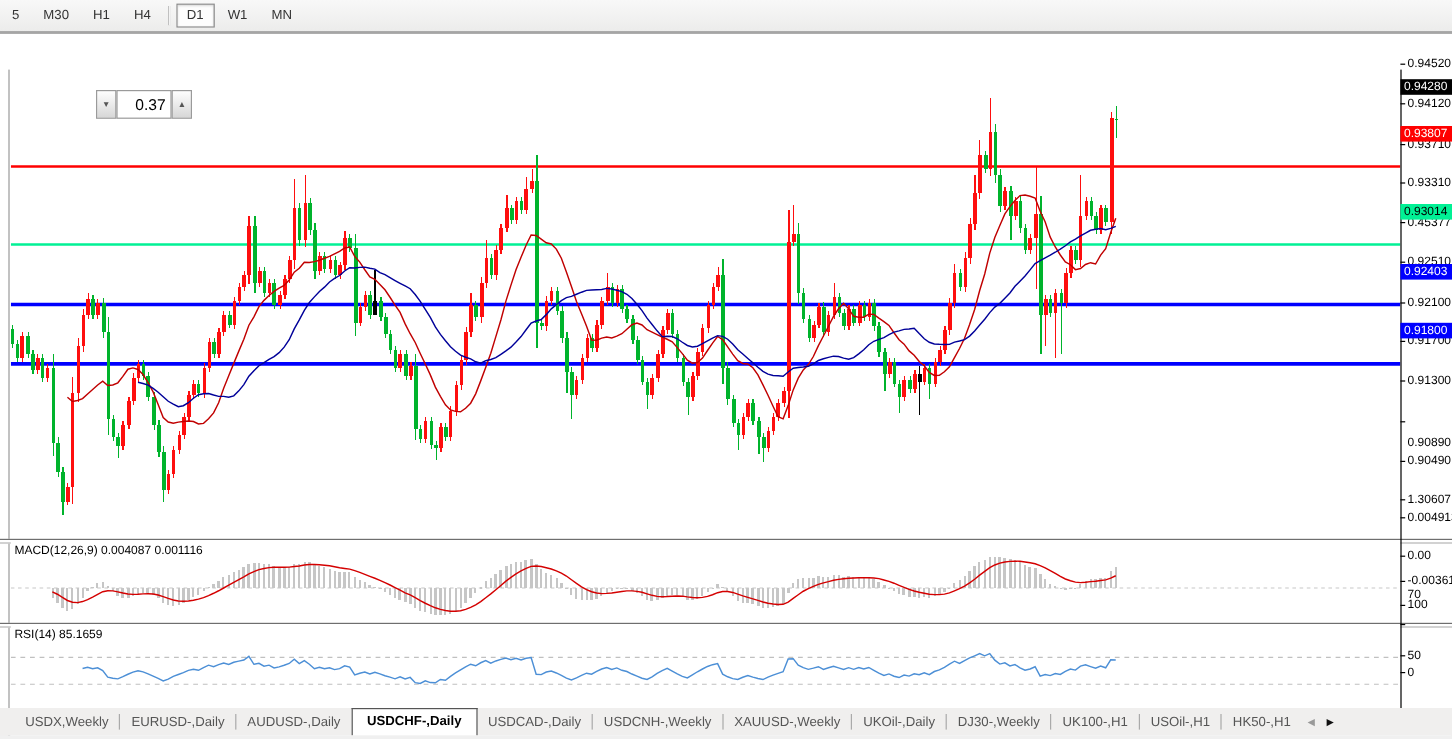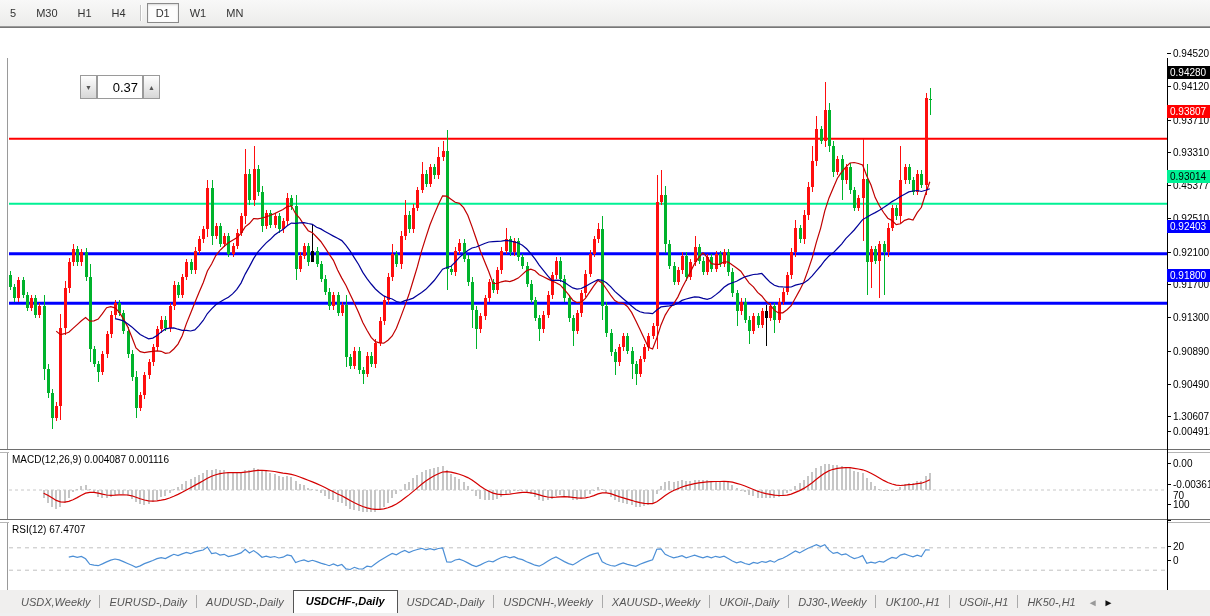--- a/index.html
+++ b/index.html
@@ -35,21 +35,21 @@
   #buy-btn .trade-cap{justify-content:flex-end;padding-right:22px;}
   .cap-line{position:absolute;top:23px;width:100%;height:1px;background:#fff;opacity:.9;}
   .trade-price{position:absolute;top:24px;left:0;width:100%;height:33px;display:flex;align-items:flex-end;justify-content:center;color:#fff;padding-bottom:2px;box-sizing:border-box;}
   .p-small{font-size:12px;font-weight:bold;margin:0 1px 3px 0;}
   .p-big{font-size:30px;font-weight:bold;line-height:26px;}
   .p-sup{font-size:14px;font-weight:bold;margin:0 0 12px 1px;}
   #vol-box{position:absolute;left:84px;top:0px;width:46px;height:24px;background:#fff;border:1px solid #9a9a9a;box-sizing:border-box;display:flex;align-items:center;justify-content:flex-end;font-size:13px;color:#000;padding-right:4px;z-index:5;}
   .spin{position:absolute;top:0px;width:17px;height:24px;background:linear-gradient(#fefefe,#d7d7d7);border:1px solid #9a9a9a;box-sizing:border-box;z-index:6;display:flex;align-items:center;justify-content:center;font-size:7px;color:#555;}
   #vol-dec{left:67px;} #vol-inc{left:130px;}
   
-  #tabbar{position:absolute;left:0;top:590px;width:1210px;height:23px;background:#f0efee;display:flex;align-items:flex-end;overflow:hidden;font-style:italic;}
+  #tabbar{position:absolute;left:0;top:590px;width:1210px;height:23px;background:#f0efee;display:flex;align-items:flex-end;overflow:hidden;}
   .tab{font-size:11px;color:#555;padding:4px 9px 5px 9px;white-space:nowrap;cursor:default;}
   .tab.active{background:#fff;color:#000;font-weight:bold;border:1px solid #555;border-bottom:none;padding:4px 12px 6px 12px;}
   .tab-sep{width:1px;height:13px;background:#aaa;margin-bottom:5px;}
   .tab-scroll{font-size:10px;padding:4px 3px 5px 3px;}
   #tab-scroll-left{color:#999;} #tab-scroll-right{color:#111;}
   #status-strip{position:absolute;left:0;top:613px;width:1210px;height:3px;background:#f0f0f0;}
   svg{display:block;}
 </style>
 </head>
 <body>
@@ -774,21 +774,21 @@
     <div class="pane-sep" style="top:491px;"></div>
     <div id="rsi-pane" class="pane" style="top:493px;height:70px;">
         <svg width="1158" height="70">
           <line x1="0" y1="26.8" x2="1158" y2="26.8" stroke="#c0c0c0" stroke-width="1" stroke-dasharray="4,4"></line>
           <line x1="0" y1="49.2" x2="1158" y2="49.2" stroke="#c0c0c0" stroke-width="1" stroke-dasharray="4,4"></line>
           <path d="M59.8 36.1 L 64.0 35.1 L 68.2 36.3 L 72.4 35.5 L 76.6 37.8 L 80.8 43.3 L 85.0 44.2 L 89.2 44.7 L 93.4 42.9 L 97.6 40.9 L 101.8 39.1 L 106.0 38.0 L 110.2 38.9 L 114.4 40.6 L 118.6 42.5 L 122.8 44.3 L 127.0 46.4 L 131.2 44.9 L 135.4 42.6 L 139.6 41.1 L 143.8 39.5 L 148.0 37.6 L 152.2 36.7 L 156.4 37.6 L 160.6 35.4 L 164.8 33.3 L 169.0 34.6 L 173.2 32.9 L 177.4 31.5 L 181.6 32.7 L 185.8 30.9 L 190.0 29.9 L 194.2 29.0 L 198.4 26.0 L 202.6 32.6 L 206.8 31.8 L 211.0 34.1 L 215.2 33.3 L 219.4 35.6 L 223.6 34.7 L 227.8 33.4 L 232.0 31.9 L 236.2 28.4 L 240.4 32.0 L 244.6 29.6 L 248.8 32.5 L 253.0 36.3 L 257.2 35.1 L 261.4 36.3 L 265.6 35.5 L 269.8 37.0 L 274.0 36.2 L 278.2 33.9 L 282.4 34.9 L 286.6 41.5 L 290.8 40.0 L 295.0 39.0 L 299.2 40.6 L 303.4 39.3 L 307.6 40.6 L 311.8 42.1 L 316.0 43.3 L 320.2 44.7 L 324.4 43.0 L 328.6 44.8 L 332.8 43.5 L 337.0 47.9 L 341.2 48.5 L 345.4 46.3 L 349.6 47.8 L 353.8 48.0 L 358.0 45.2 L 362.2 45.9 L 366.4 42.7 L 370.6 39.8 L 374.8 37.2 L 379.0 34.7 L 383.2 32.5 L 387.4 33.8 L 391.6 31.3 L 395.8 29.5 L 400.0 31.6 L 404.2 29.8 L 408.4 28.5 L 412.6 27.3 L 416.8 28.8 L 421.0 27.6 L 425.2 28.9 L 429.4 27.5 L 433.6 27.0 L 437.8 40.9 L 442.0 41.2 L 446.2 39.0 L 450.4 38.2 L 454.6 39.8 L 458.8 41.9 L 463.0 44.1 L 467.2 45.6 L 471.4 43.9 L 475.6 41.8 L 479.8 40.0 L 484.0 40.8 L 488.2 38.5 L 492.4 36.5 L 496.6 35.3 L 500.8 36.9 L 505.0 35.6 L 509.2 37.6 L 513.4 38.6 L 517.6 40.7 L 521.8 42.4 L 526.0 44.2 L 530.2 45.2 L 534.4 43.0 L 538.6 40.2 L 542.8 37.8 L 547.0 36.0 L 551.2 38.3 L 555.4 40.6 L 559.6 42.6 L 563.8 43.9 L 568.0 41.4 L 572.2 38.8 L 576.4 36.5 L 580.6 34.4 L 584.8 32.9 L 589.0 32.0 L 593.2 40.8 L 597.4 43.0 L 601.6 44.5 L 605.8 45.2 L 610.0 43.4 L 614.2 42.0 L 618.4 43.3 L 622.6 44.4 L 626.8 45.3 L 631.0 43.2 L 635.2 41.6 L 639.4 40.1 L 643.6 38.8 L 647.8 28.2 L 652.0 27.9 L 656.2 33.3 L 660.4 35.3 L 664.6 36.8 L 668.8 35.8 L 673.0 34.6 L 677.2 36.8 L 681.4 35.5 L 685.6 34.2 L 689.8 35.6 L 694.0 36.9 L 698.2 35.4 L 702.4 36.8 L 706.6 35.3 L 710.8 36.4 L 715.0 35.2 L 719.2 37.6 L 723.4 40.0 L 727.6 41.9 L 731.8 40.6 L 736.0 42.5 L 740.2 43.6 L 744.4 41.5 L 748.6 42.4 L 752.8 40.5 L 757.0 41.3 L 761.2 39.6 L 765.4 41.2 L 769.6 38.6 L 773.8 37.2 L 778.0 35.1 L 782.2 32.4 L 786.4 30.0 L 790.6 31.9 L 794.8 29.5 L 799.0 27.3 L 803.2 25.5 L 807.4 23.6 L 811.6 25.5 L 815.8 23.7 L 820.0 29.1 L 824.2 32.4 L 828.4 31.4 L 832.6 33.9 L 836.8 32.8 L 841.0 35.5 L 845.2 37.5 L 849.4 36.5 L 853.6 34.6 L 857.8 42.4 L 862.0 41.1 L 866.2 42.0 L 870.4 40.3 L 874.6 41.0 L 878.8 38.5 L 883.0 36.5 L 887.2 37.4 L 891.4 34.1 L 895.6 33.0 L 899.8 34.5 L 904.0 35.9 L 908.2 34.1 L 912.4 35.5 L 916.6 28.8 L 920.8 29.0" fill="none" stroke="#4c8fd6" stroke-width="1.2"></path>
         </svg>
       </div>
 
     <div class="pane-label" style="left:12px;top:426px;">MACD(12,26,9) 0.004087 0.001116</div>
-    <div class="pane-label" style="left:12px;top:496px;">RSI(12) 67.4707</div>
+    <div class="pane-label" style="left:12px;top:496px;">RSI(14) 85.1659</div>
 
     <div id="axis-divider"></div>
     <div id="price-axis"></div>
     <div id="bottom-border"></div>
     <div id="date-axis">
         <div class="date-label" style="left:-5px">21 Jul 2021</div>
         <div class="date-label" style="left:56px">9 Aug 2021</div>
         <div class="date-label" style="left:117px">27 Aug 2021</div>
         <div class="date-label" style="left:178px">15 Sep 2021</div>
         <div class="date-label" style="left:238px">4 Oct 2021</div>
@@ -816,42 +816,42 @@
       <div class="axis-label" style="top:152px">0.45377</div>
       <div class="axis-tick" style="top:190px"></div>
       <div class="axis-label" style="top:185px">0.92510</div>
       <div class="axis-tick" style="top:224px"></div>
       <div class="axis-label" style="top:219px">0.92100</div>
       <div class="axis-tick" style="top:256px"></div>
       <div class="axis-label" style="top:251px">0.91700</div>
       <div class="axis-tick" style="top:289px"></div>
       <div class="axis-label" style="top:284px">0.91300</div>
       <div class="axis-tick" style="top:323px"></div>
-      <div class="axis-label" style="top:318px">0.90890</div>
+      <div class="axis-label" style="top:336px">0.90890</div>
       <div class="axis-tick" style="top:356px"></div>
       <div class="axis-label" style="top:351px">0.90490</div>
       <div class="axis-tick" style="top:388px"></div>
       <div class="axis-label" style="top:383px">1.30607</div>
       <div class="axis-badge" style="top:38px;background:#000000;color:#ffffff">0.94280</div>
       <div class="axis-badge" style="top:77px;background:#ff0000;color:#ffffff">0.93807</div>
       <div class="axis-badge" style="top:142px;background:#00f195;color:#000000">0.93014</div>
       <div class="axis-badge" style="top:192px;background:#0000ff;color:#ffffff">0.92403</div>
       <div class="axis-badge" style="top:241px;background:#0000ff;color:#ffffff">0.91800</div>
       <div class="axis-tick" style="top:403px"></div>
       <div class="axis-label" style="top:398px">0.004913</div>
       <div class="axis-tick" style="top:435px"></div>
       <div class="axis-label" style="top:430px">0.00</div>
       <div class="axis-tick" style="top:456px"></div>
       <div class="axis-label" style="top:451px">-0.003614</div>
       <div class="axis-tick" style="top:476px"></div>
       <div class="axis-label" style="top:471px">100</div>
       <div class="axis-tick" style="top:492px"></div>
       <div class="axis-label" style="top:462px">70</div>
       <div class="axis-tick" style="top:518px"></div>
-      <div class="axis-label" style="top:513px">20</div>
+      <div class="axis-label" style="top:513px">50</div>
       <div class="axis-tick" style="top:532px"></div>
       <div class="axis-label" style="top:527px">0</div>
     </div>
 
   <div id="tabbar">
       <div style="width:12px"></div>
       <div class="tab">USDX,Weekly</div>
       <div class="tab-sep"></div>
       <div class="tab">EURUSD-,Daily</div>
       <div class="tab-sep"></div>

